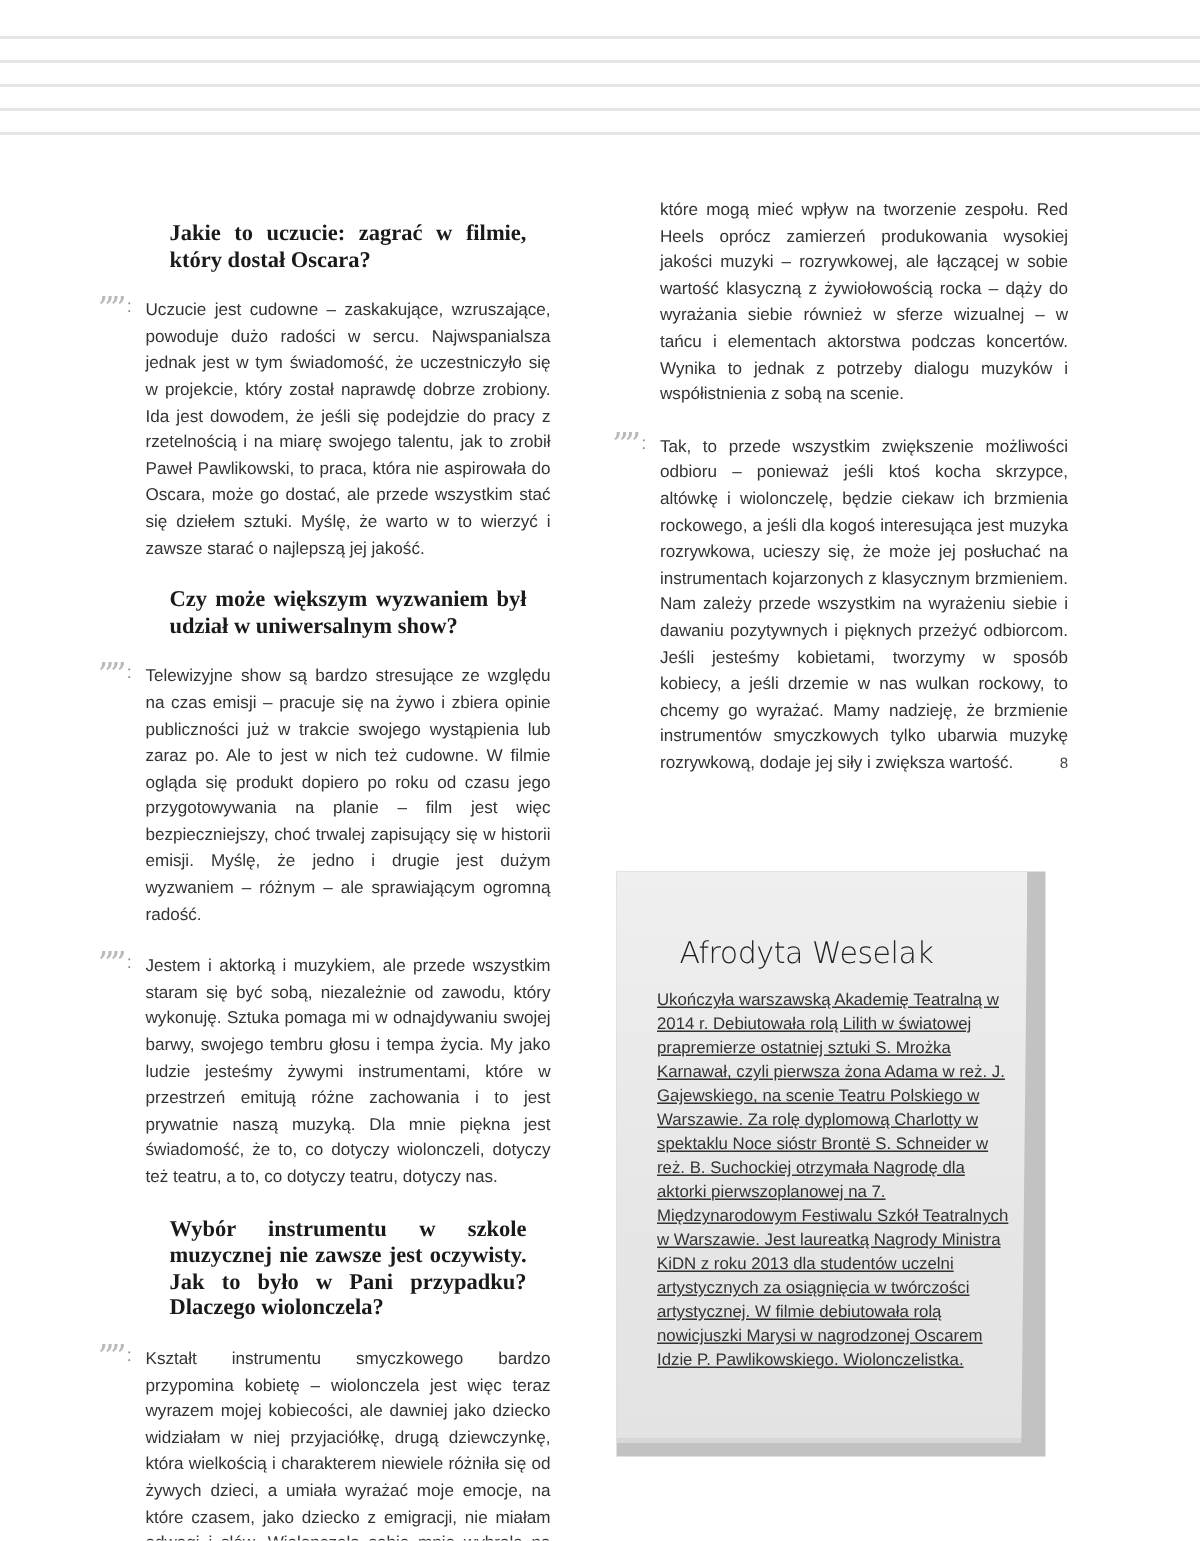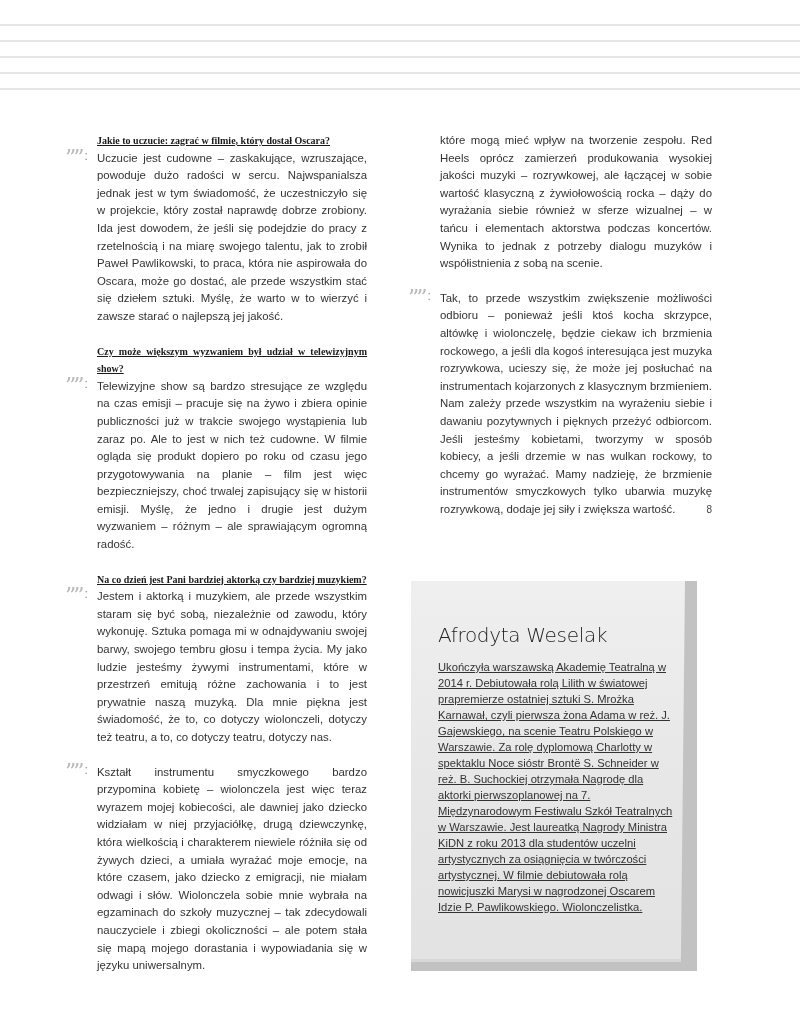--- a/index.html
+++ b/index.html
@@ -2,69 +2,69 @@
 <html><head>
 <meta charset="utf-8">
 <style>
   html, body { margin: 0; padding: 0; background: #ffffff; }
   body { width: 800px; height: 1027px; position: relative; overflow: hidden;
          font-family: "Liberation Sans", sans-serif; color: #2b2b2b; }
   .rule { position: absolute; left: 0; width: 800px; height: 2px; background: #e6e6e6; }
   .col { position: absolute; font-size: 11.4px; line-height: 17.6px; }
   .col-left { left: 97px; top: 132px; width: 270px; }
   .col-right { left: 440px; top: 132px; width: 272px; }
-  .q { font-family: "Liberation Serif", serif; font-weight: bold; font-size: 10px;
-       line-height: 17.6px; color: #1a1a1a; text-align: justify; margin: 0; text-decoration: underline; }
+  .q { font-family: "Liberation Serif", serif; font-weight: bold; font-size: 15px;
+       line-height: 17.6px; color: #1a1a1a; text-align: justify; margin: 16px; }
   .a { position: relative; text-align: justify; margin: 0 0 17px 0; color: #333; }
   .quote-icon { position: absolute; left: -32px; top: -2px; width: 32px;
                 font-family: "DejaVu Serif", serif; font-size: 22px; line-height: 20px;
                 color: #b9b9b9; letter-spacing: -3px; }
   .quote-icon .colon { font-family: "Liberation Sans", sans-serif; font-size: 12px;
                        letter-spacing: 0; position: relative; top: -5px; left: 3px; color: #888; }
   .page-num { float: right; font-size: 10px; color: #444; }
   .bio-wrap { position: absolute; left: 411px; top: 581px; width: 286px; height: 390px; }
   .bio-shadow { position: absolute; left: 0; top: 0; width: 286px; height: 390px; background: #c2c2c2; }
   .bio-card { position: absolute; left: 0; top: 0; width: 274px; height: 378px;
               background: linear-gradient(180deg, #efefef 0%, #e6e6e6 60%, #e3e3e3 100%);
               clip-path: polygon(0 0, 100% 0, 98.5% 100%, 0 100%);
               border-bottom: 3px solid #d8d8d8; }
   .bio-inner { position: absolute; left: 27px; top: 42px; width: 235px; }
   .bio-name { font-family: "DejaVu Sans", sans-serif; font-weight: 300; font-size: 20px;
-              color: #222; letter-spacing: -0.3px; margin: 0 0 12px 0; }
+              color: #222; letter-spacing: -0.3px; margin: 0 0 12px 15px; }
   .bio-text { font-size: 11.2px; line-height: 16px; color: #333; margin: 0; text-decoration: underline; }
 </style>
 </head>
 <body>
 
 <div class="rule" style="top:24px;"></div>
 <div class="rule" style="top:40px;"></div>
 <div class="rule" style="top:56px;"></div>
 <div class="rule" style="top:72px;"></div>
 <div class="rule" style="top:88px;"></div>
 
 <div class="col col-left">
 
   <p class="q">Jakie to uczucie: zagrać w filmie, który dostał Oscara?</p>
   <div class="a">
     <span class="quote-icon"><span>””</span><span class="colon">:</span></span>
     <span>Uczucie jest cudowne – zaskakujące, wzruszające, powoduje dużo radości w sercu. Najwspanialsza jednak jest w tym świadomość, że uczestniczyło się w projekcie, który został naprawdę dobrze zrobiony. Ida jest dowodem, że jeśli się podejdzie do pracy z rzetelnością i na miarę swojego talentu, jak to zrobił Paweł Pawlikowski, to praca, która nie aspirowała do Oscara, może go dostać, ale przede wszystkim stać się dziełem sztuki. Myślę, że warto w to wierzyć i zawsze starać o najlepszą jej jakość.</span>
   </div>
 
-  <p class="q">Czy może większym wyzwaniem był udział w telewizyjnym show?</p>
+  <p class="q">Czy może większym wyzwaniem był udział w uniwersalnym show?</p>
   <div class="a">
     <span class="quote-icon"><span>””</span><span class="colon">:</span></span>
     <span>Telewizyjne show są bardzo stresujące ze względu na czas emisji – pracuje się na żywo i zbiera opinie publiczności już w trakcie swojego wystąpienia lub zaraz po. Ale to jest w nich też cudowne. W filmie ogląda się produkt dopiero po roku od czasu jego przygotowywania na planie – film jest więc bezpieczniejszy, choć trwalej zapisujący się w historii emisji. Myślę, że jedno i drugie jest dużym wyzwaniem – różnym – ale sprawiającym ogromną radość.</span>
   </div>
 
-  <p class="q">Na co dzień jest Pani bardziej aktorką czy bardziej muzykiem?</p>
   <div class="a">
     <span class="quote-icon"><span>””</span><span class="colon">:</span></span>
     <span>Jestem i aktorką i muzykiem, ale przede wszystkim staram się być sobą, niezależnie od zawodu, który wykonuję. Sztuka pomaga mi w odnajdywaniu swojej barwy, swojego tembru głosu i tempa życia. My jako ludzie jesteśmy żywymi instrumentami, które w przestrzeń emitują różne zachowania i to jest prywatnie naszą muzyką. Dla mnie piękna jest świadomość, że to, co dotyczy wiolonczeli, dotyczy też teatru, a to, co dotyczy teatru, dotyczy nas.</span>
   </div>
 
+  <p class="q">Wybór instrumentu w szkole muzycznej nie zawsze jest oczywisty. Jak to było w Pani przypadku? Dlaczego wiolonczela?</p>
   <div class="a">
     <span class="quote-icon"><span>””</span><span class="colon">:</span></span>
     <span>Kształt instrumentu smyczkowego bardzo przypomina kobietę – wiolonczela jest więc teraz wyrazem mojej kobiecości, ale dawniej jako dziecko widziałam w niej przyjaciółkę, drugą dziewczynkę, która wielkością i charakterem niewiele różniła się od żywych dzieci, a umiała wyrażać moje emocje, na które czasem, jako dziecko z emigracji, nie miałam odwagi i słów. Wiolonczela sobie mnie wybrała na egzaminach do szkoły muzycznej – tak zdecydowali nauczyciele i zbiegi okoliczności – ale potem stała się mapą mojego dorastania i wypowiadania się w języku uniwersalnym.</span>
   </div>
 
 </div>
 
 <div class="col col-right">
   <p class="a">które mogą mieć wpływ na tworzenie zespołu. Red Heels oprócz zamierzeń produkowania wysokiej jakości muzyki – rozrywkowej, ale łączącej w sobie wartość klasyczną z żywiołowością rocka – dąży do wyrażania siebie również w sferze wizualnej – w tańcu i elementach aktorstwa podczas koncertów. Wynika to jednak z potrzeby dialogu muzyków i współistnienia z sobą na scenie.</p>
 

